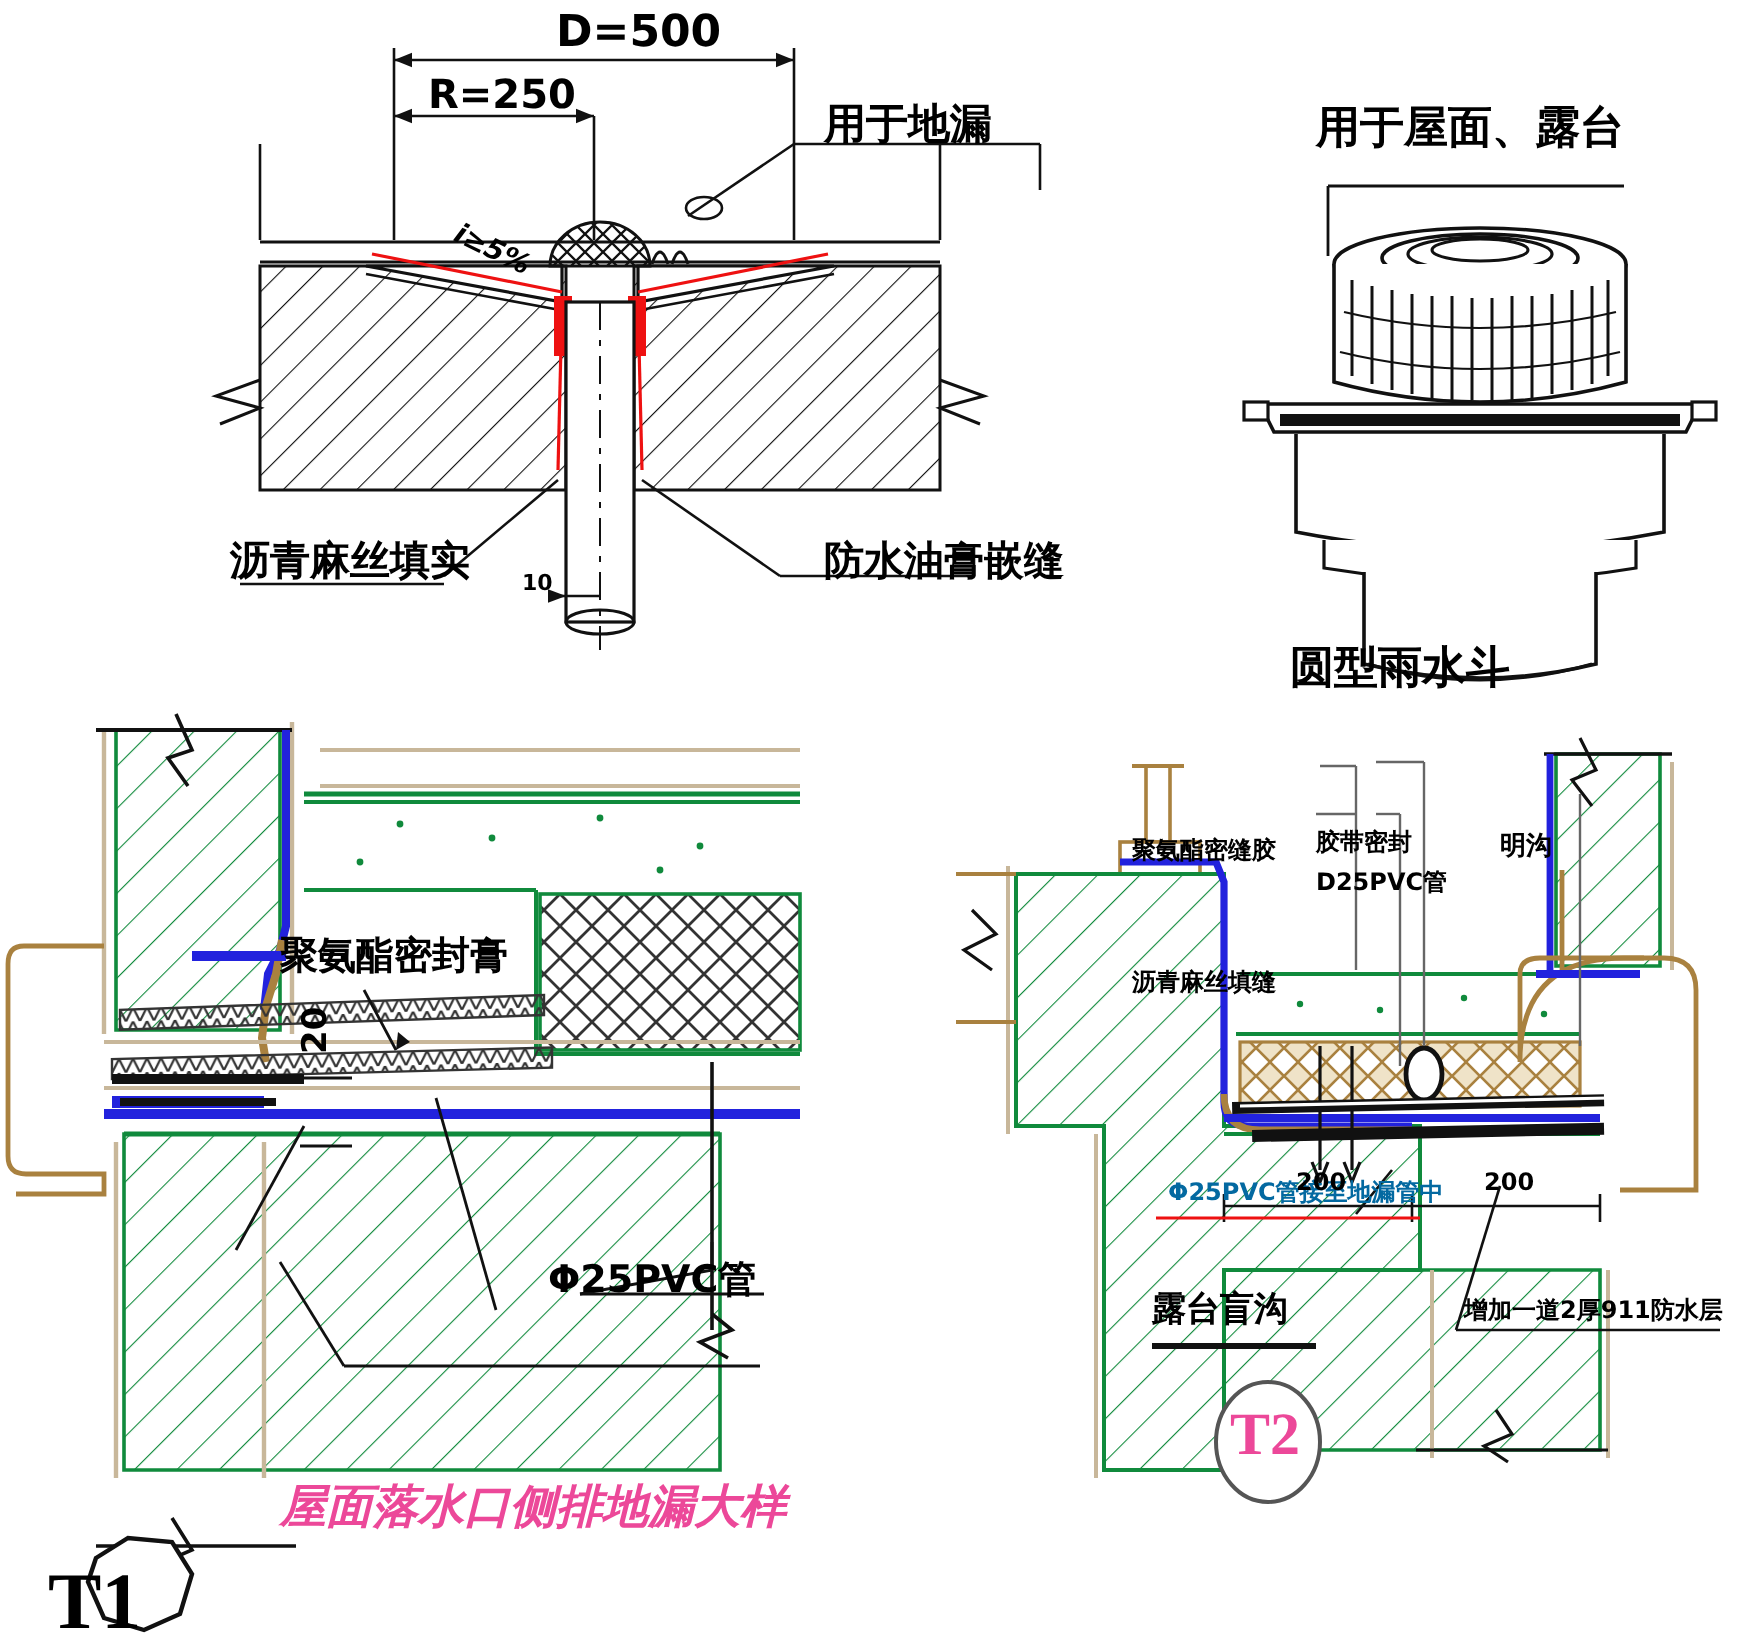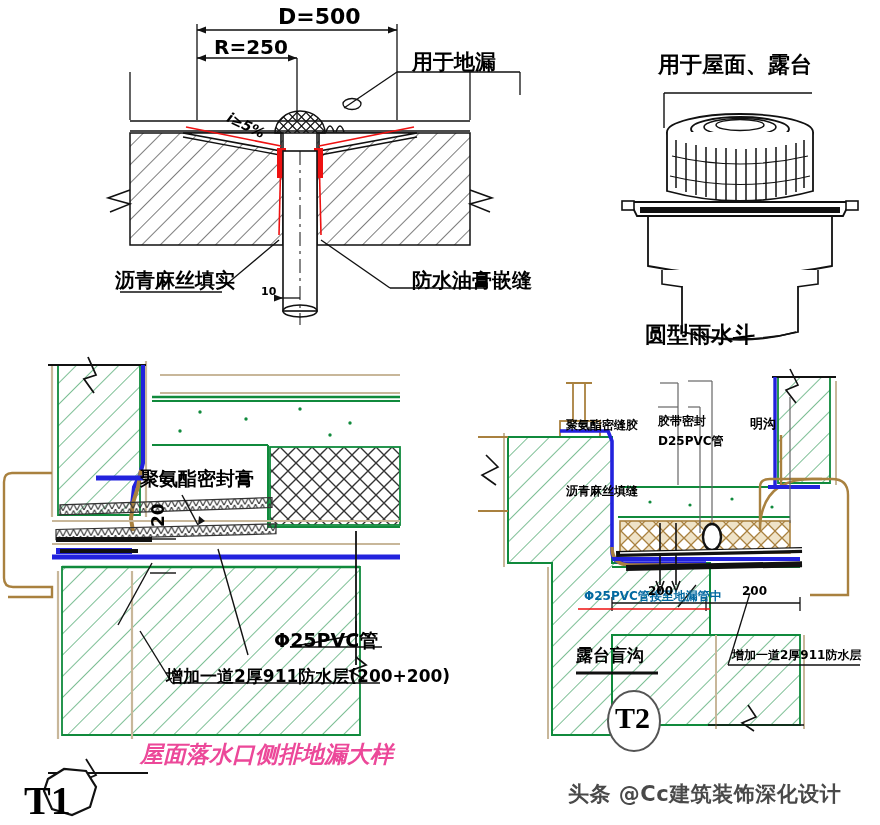--- a/index.html
+++ b/index.html
@@ -276,21 +276,20 @@
 
     <line x1="48" y1="438" x2="148" y2="438" stroke="#111" stroke-width="1.8"></line>
     <path d="M86 424 L96 440 L82 446 L94 458" fill="none" stroke="#111" stroke-width="1.8"></path>
 
     <path d="M48 444 l16 -10 l22 2 l10 16 l-6 20 l-18 8 l-20 -6 l-8 -18 Z" fill="#fff" stroke="#111" stroke-width="2.2"></path>
   </svg>
 
   <div class="txt cn" style="left:140px;top:134px;font-size:19px;">聚氨酯密封膏</div>
   <div class="txt cn" style="left:150px;top:192px;font-size:17px;transform:rotate(-90deg);transform-origin:left top;">20</div>
   <div class="txt cn" style="left:274px;top:296px;font-size:19px;">Φ25PVC管</div>
-  <div class="txt cn" style="left:166px;top:333px;font-size:17px;">增加一道2厚911防水层(200+200)</div>
   <div class="txt" style="left:24px;top:446px;font-size:40px;font-family:'Liberation Serif',serif;">T1</div>
   <div class="txt cn" style="left:140px;top:408px;font-size:23px;color:#ec4899;font-style:italic;">屋面落水口侧排地漏大样</div>
 </div>
 
 <div class="d" style="left:460px;top:335px;width:420px;height:490px;">
   <svg width="420" height="490" viewBox="0 0 420 490">
     <defs>
       <pattern id="g-hatch2" width="15" height="15" patternUnits="userSpaceOnUse" patternTransform="rotate(45)">
         <line x1="0" y1="0" x2="0" y2="15" stroke="#108a3c" stroke-width="1.1"></line>
       </pattern>
@@ -407,18 +406,17 @@
   <div class="txt cn" style="left:106px;top:84px;font-size:12px;">聚氨酯密缝胶</div>
   <div class="txt cn" style="left:106px;top:104px;font-size:12px;margin-top:46px;">沥青麻丝填缝</div>
   <div class="txt cn" style="left:198px;top:80px;font-size:12px;">胶带密封</div>
   <div class="txt cn" style="left:198px;top:100px;font-size:12px;">D25PVC管</div>
   <div class="txt cn" style="left:290px;top:82px;font-size:13px;">明沟</div>
   <div class="txt cn" style="left:124px;top:255px;font-size:12px;color:#0369a1;">Φ25PVC管接至地漏管中</div>
   <div class="txt cn" style="left:188px;top:250px;font-size:12px;">200</div>
   <div class="txt cn" style="left:282px;top:250px;font-size:12px;">200</div>
   <div class="txt cn" style="left:272px;top:314px;font-size:12px;">增加一道2厚911防水层</div>
   <div class="txt cn" style="left:116px;top:312px;font-size:17px;">露台盲沟</div>
-  <div class="txt" style="left:155px;top:368px;font-size:30px;color:#000000;font-family:'Liberation Serif',serif;">T2</div>
+  <div class="txt" style="left:155px;top:368px;font-size:30px;color:#ec4899;font-family:'Liberation Serif',serif;">T2</div>
 </div>
 
-<div class="wm">头条 @Cc建筑装饰深化设计</div>
 
 </div>
 
 </body></html>

